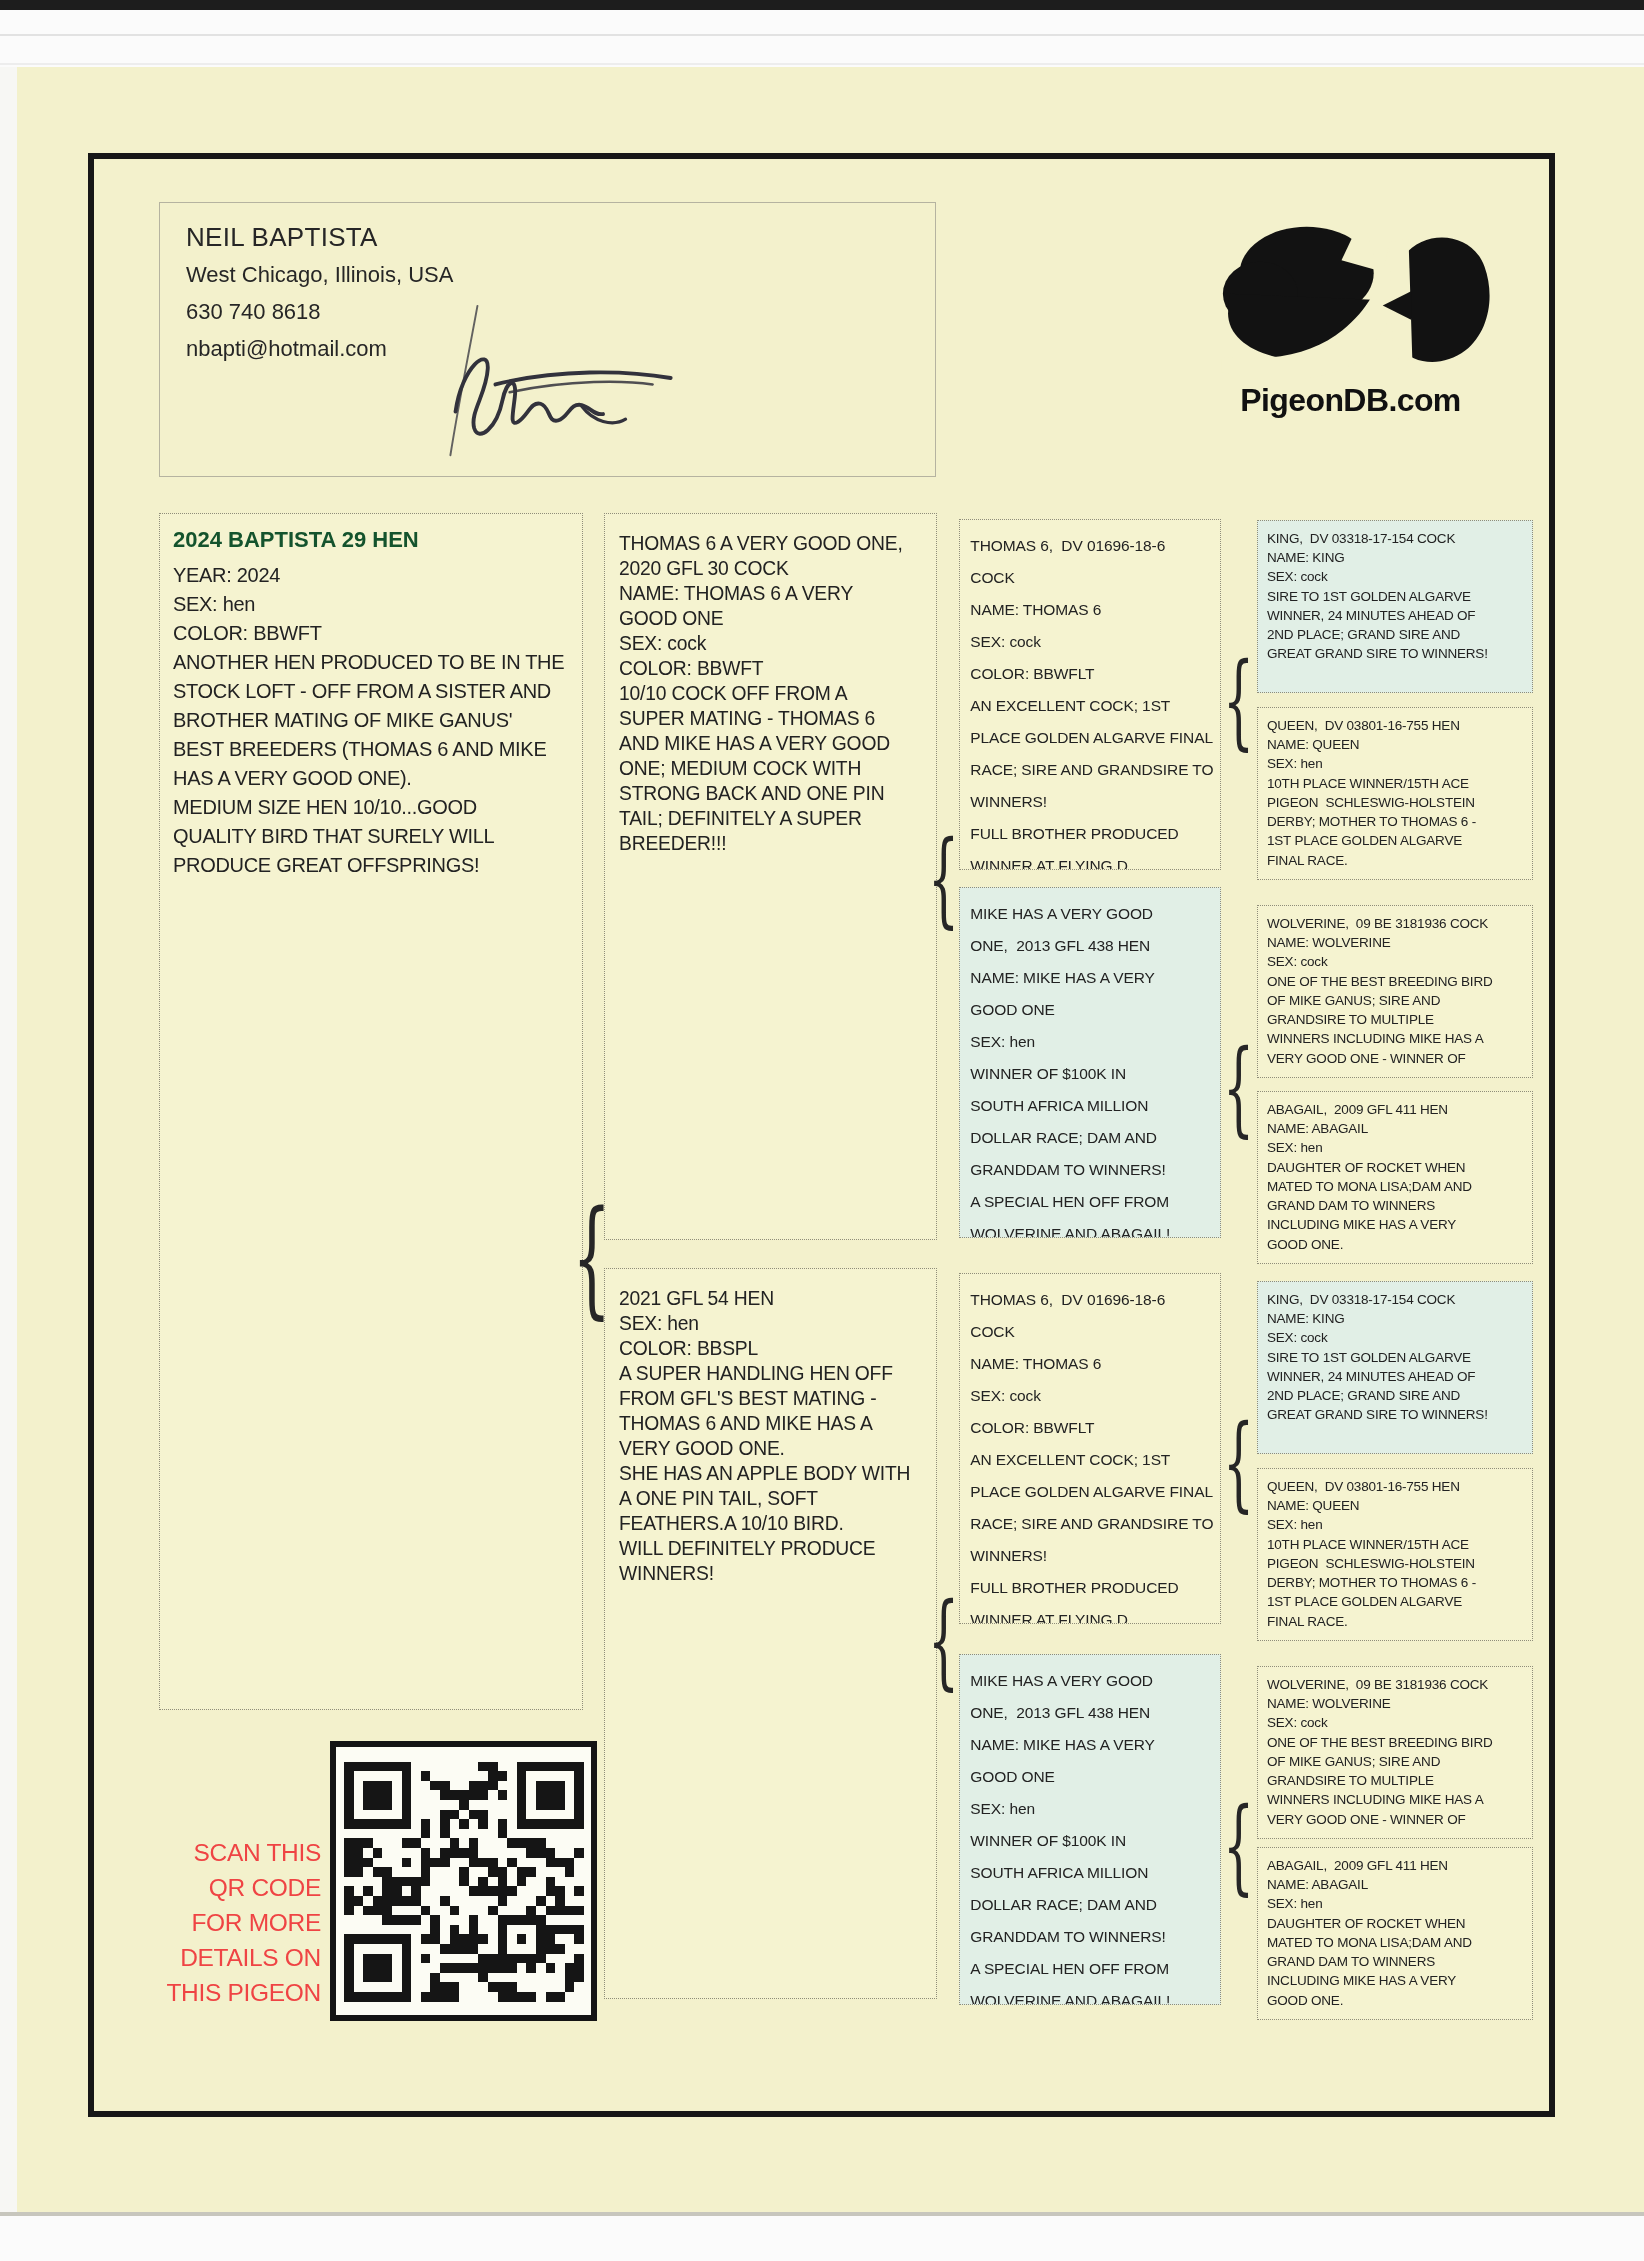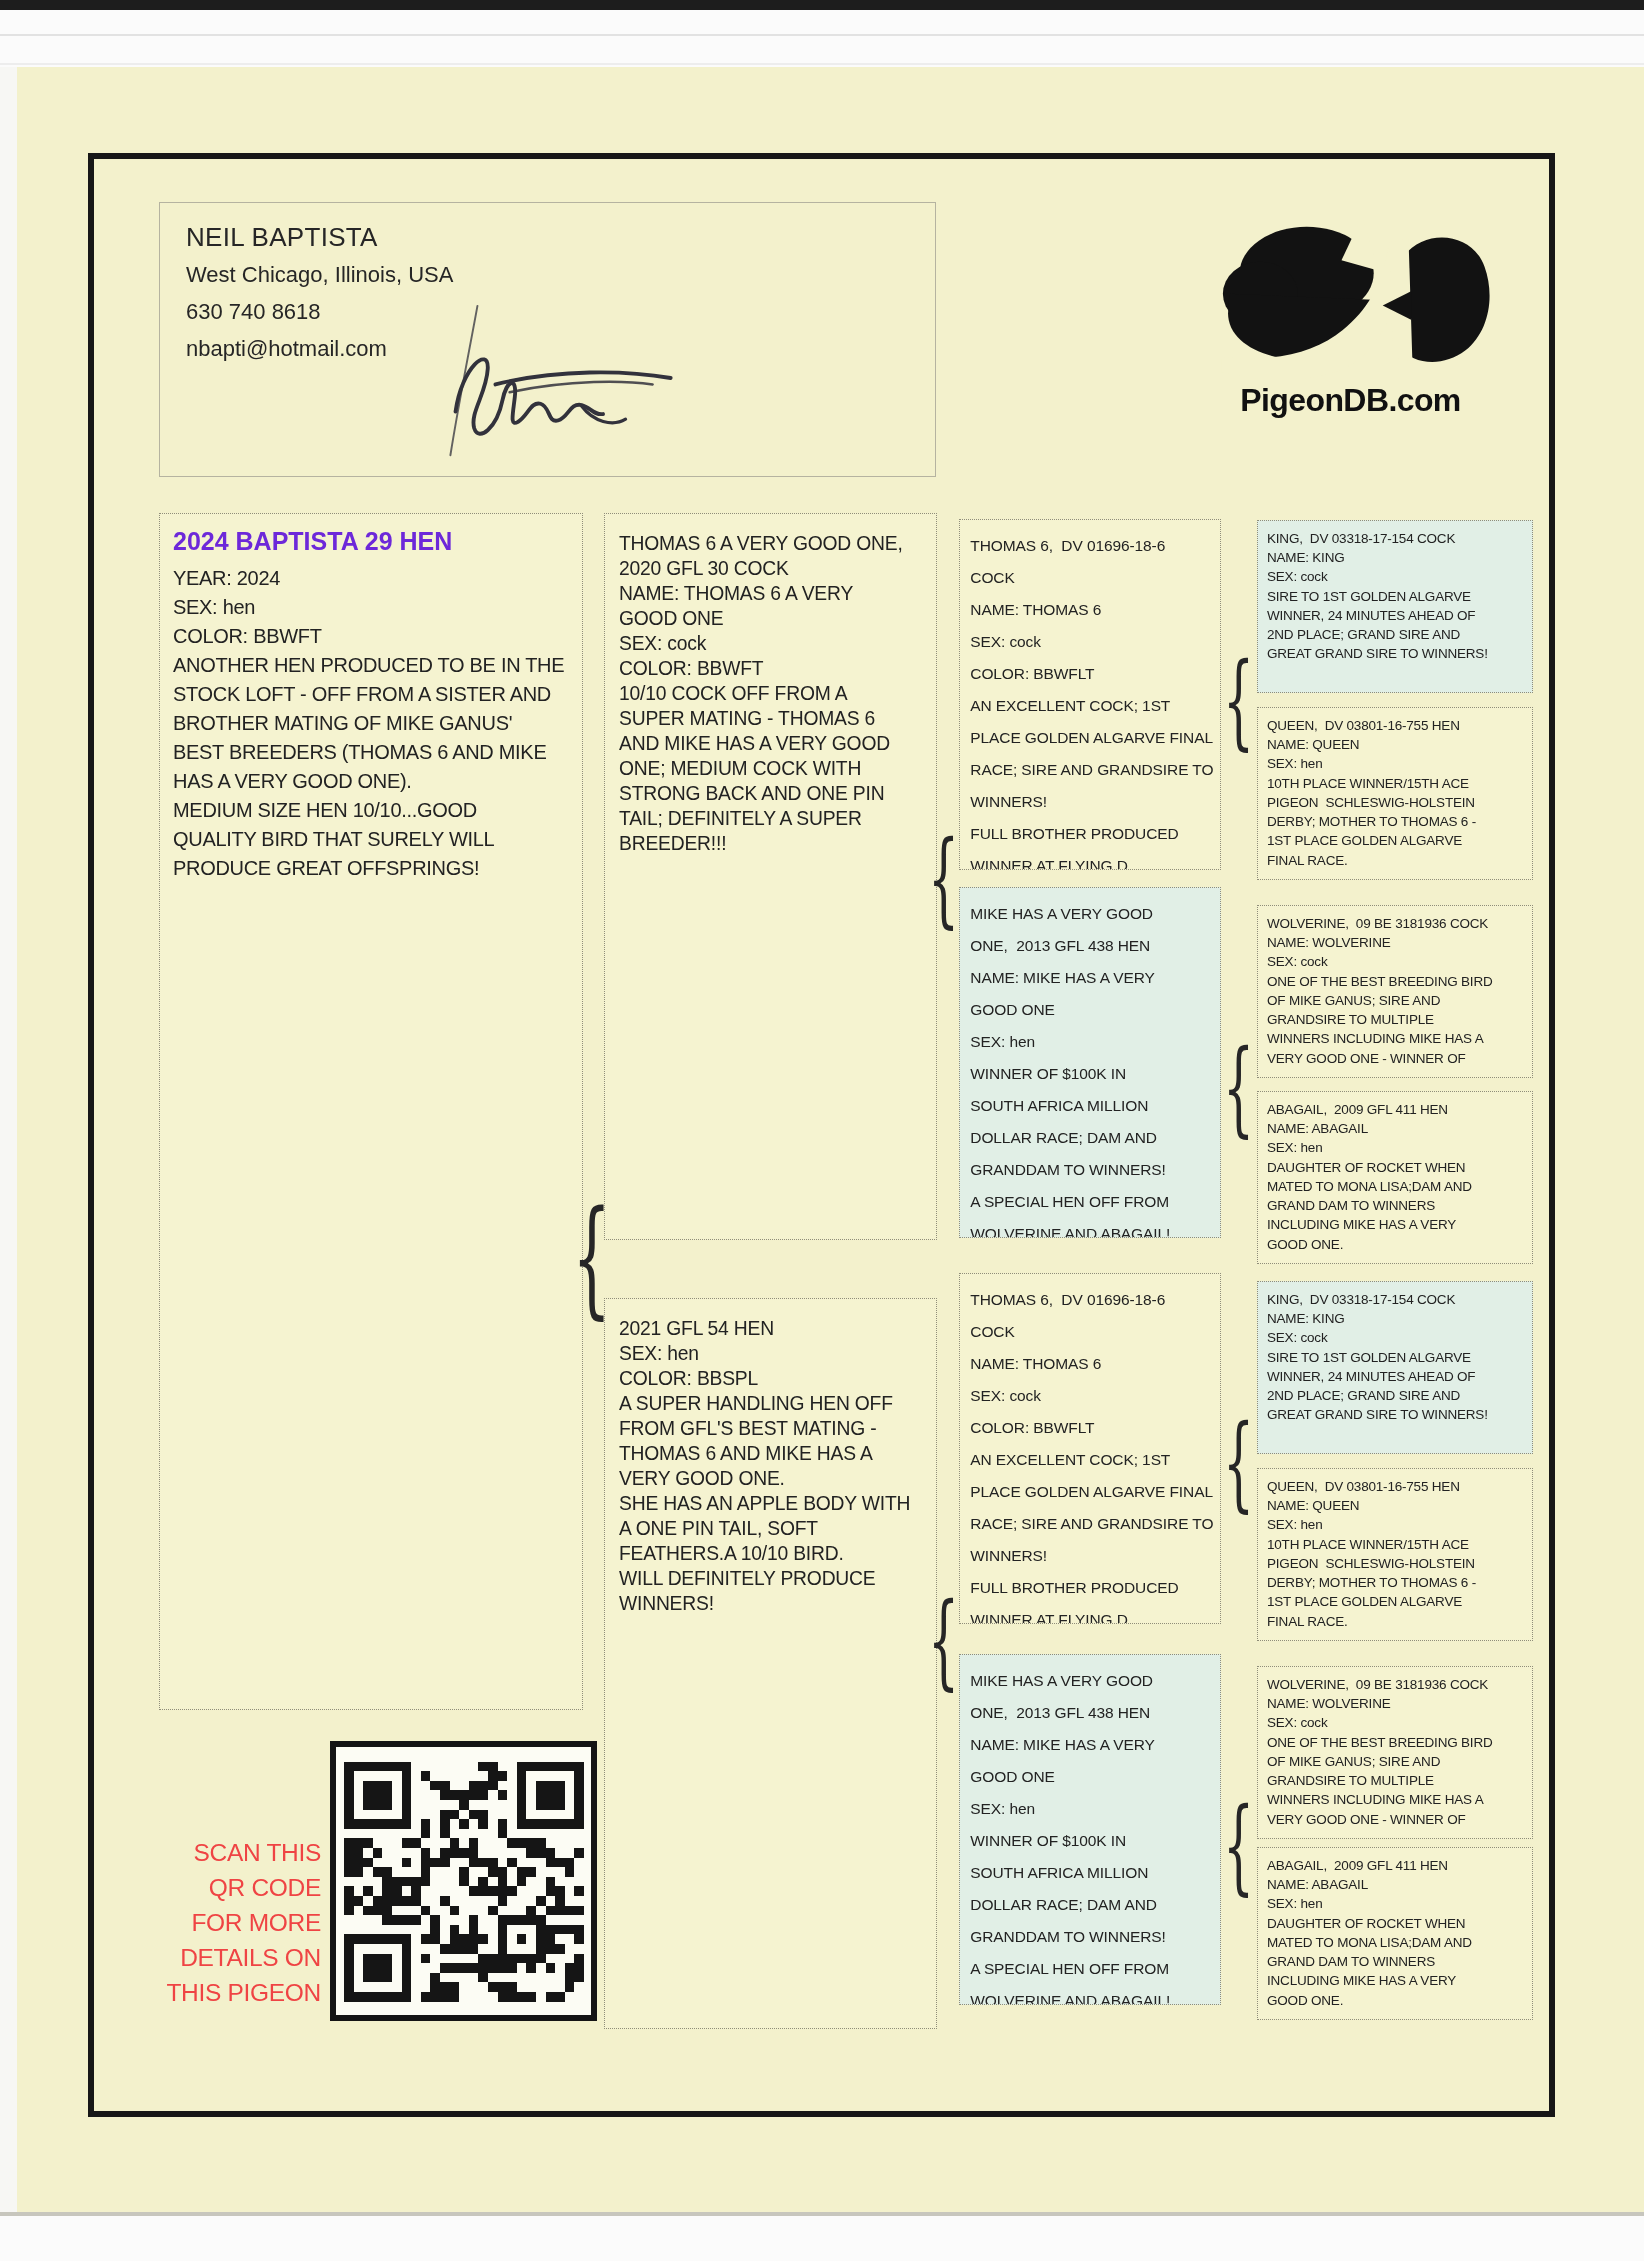--- a/index.html
+++ b/index.html
@@ -21,24 +21,24 @@
   .header-text .bname{font-size:26px;letter-spacing:0.3px;}
   .sig{left:413px;top:302px;}
   
   .logo{left:1210px;top:210px;}
   .brand{left:1197px;top:382px;width:307px;text-align:center;font-size:32px;font-weight:bold;
          letter-spacing:-0.6px;color:#111;}
   
   .box{border:1.3px dotted #8f8d79;overflow:hidden;box-sizing:border-box;}
   .btext{white-space:pre;color:#222;}
   .subject-box{left:159px;top:513px;width:424px;height:1197px;}
-  .subject-title{padding:13px 7.7px 0 13px;font-size:25px;font-weight:bold;color:#6d28d9;}
+  .subject-title{padding:13px 7.7px 0 13px;font-size:22px;font-weight:bold;color:#14532d;}
   .subject-details{padding:7.7px 7.7px 0 13px;font-size:20px;line-height:29px;letter-spacing:-0.3px;}
   .sire-box{left:604px;top:513px;width:333px;height:727px;}
-  .dam-box{left:604px;top:1298px;width:333px;height:731px;}
+  .dam-box{left:604px;top:1268px;width:333px;height:731px;}
   .g2text{padding:17px 9px 0 14px;font-size:19.3px;line-height:25px;letter-spacing:-0.2px;}
   .g3{left:959px;width:262px;height:351px;}
   .g3text{padding:10.3px 6.4px 0 10.3px;font-size:15.5px;line-height:32px;letter-spacing:-0.1px;}
   .g4{left:1257px;width:276px;height:173px;}
   .g4text{padding:7.7px 5.2px 0 9px;font-size:13.5px;line-height:19.3px;letter-spacing:-0.2px;}
   
   .brace{position:absolute;width:45px;text-align:center;font-family:"DejaVu Serif",serif;
          color:#262626;transform:scale(.72,1.5);transform-origin:center;line-height:1;}
   
   .qr-frame{left:330px;top:1741px;width:240px;height:253px;padding:7.7px;border:6.4px solid #141414;

